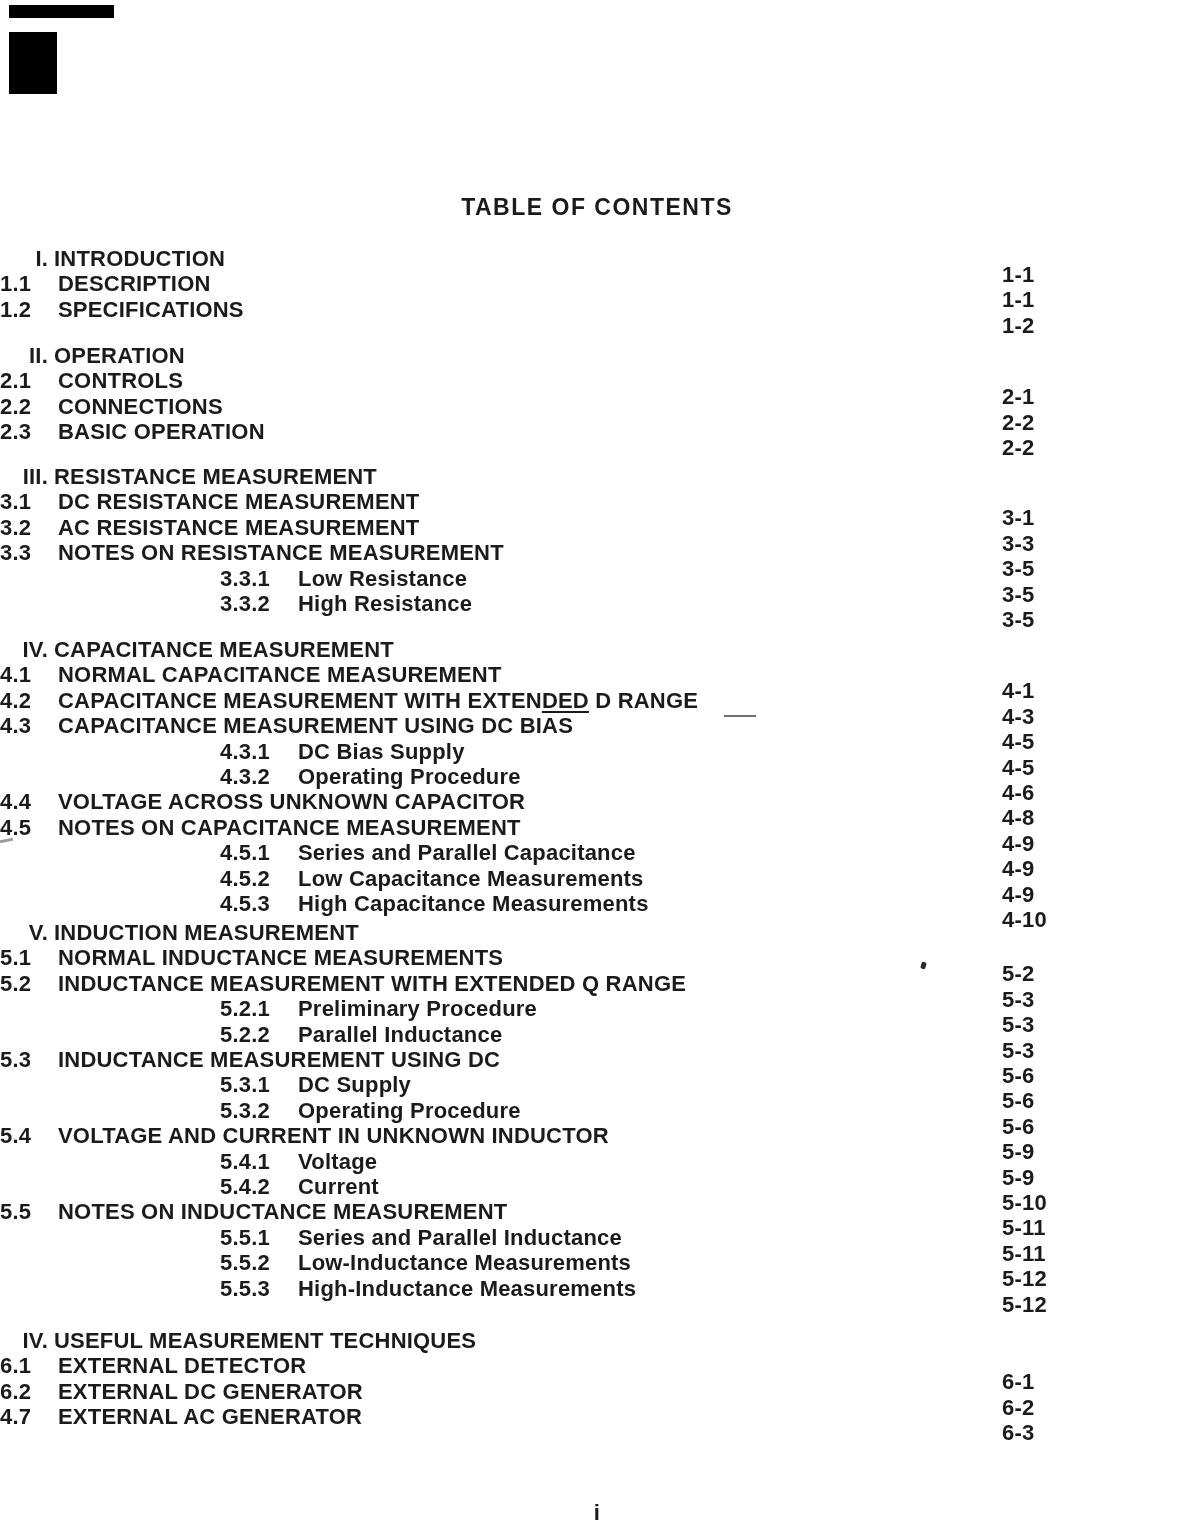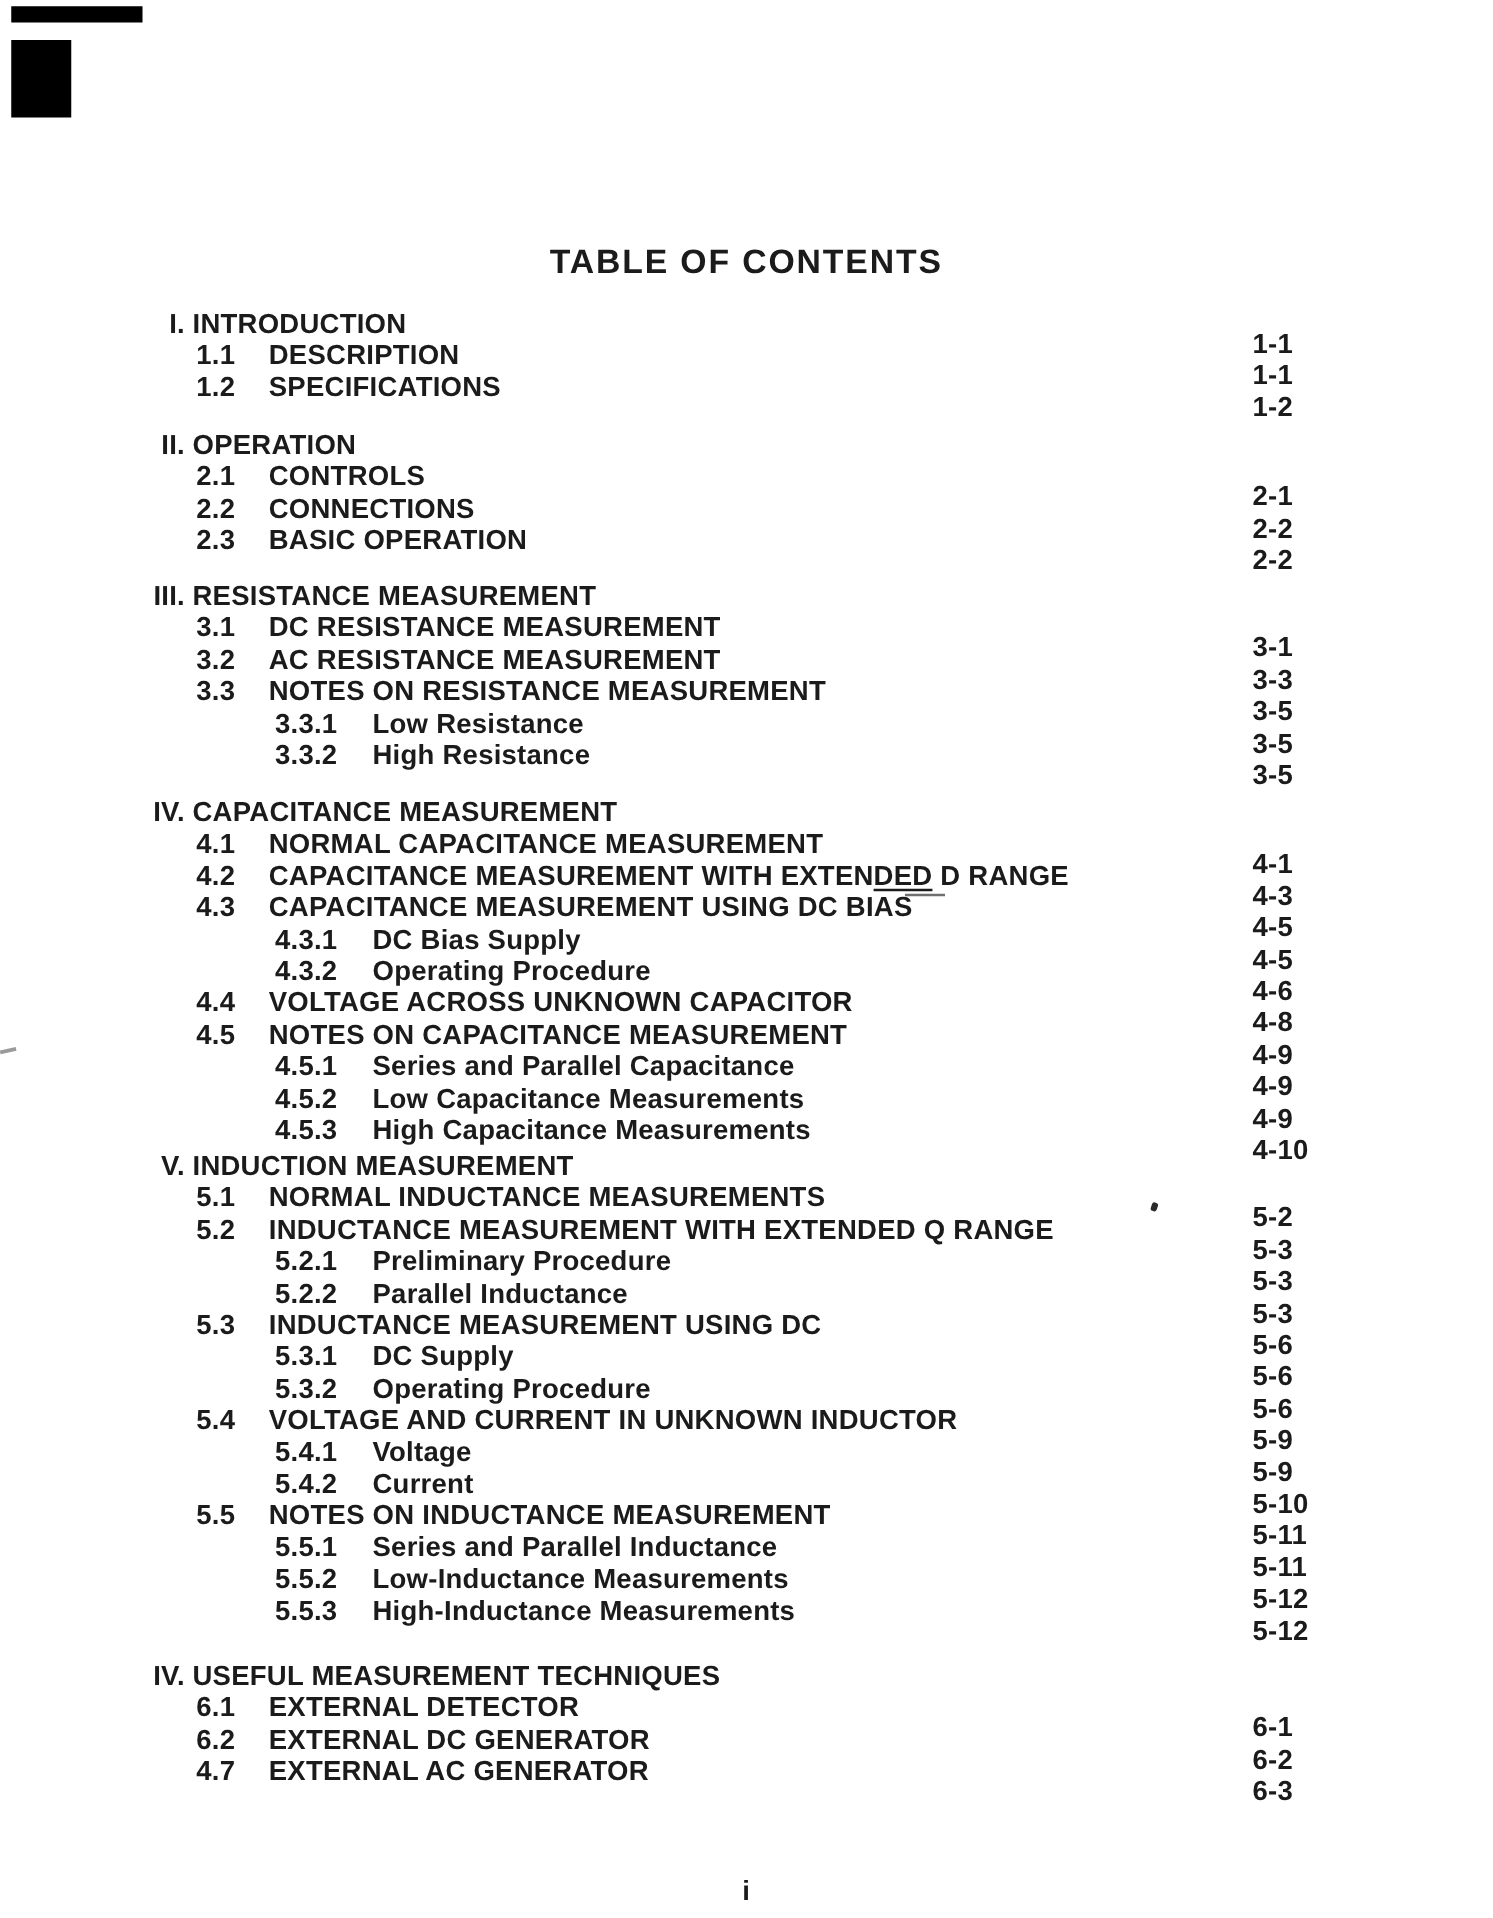--- a/index.html
+++ b/index.html
@@ -22,34 +22,34 @@
   .stray-dash { position: absolute; left: 0px;  top: 839px; width: 13px; height: 3px; background: #9a9a9a; transform: rotate(-12deg); }
   .stray-dot  { position: absolute; left: 921px; top: 962px; width: 5px; height: 7px; background: #2a2a2a; border-radius: 2px; transform: rotate(18deg); }
   .stray-line { position: absolute; left: 724px; top: 715px; width: 32px; height: 2px; background: #6f6f6f; }
 
   .doc-title {
     position: absolute;
     top: 194px;
     left: 0;
     width: 100%;
     text-align: center;
-    font-size: 27px;
+    font-size: 23px;
     letter-spacing: 1.5px;
   }
 
   .sec { position: absolute; left: 0; width: 100%; }
   .row { position: relative; line-height: 25.4px; white-space: nowrap; }
 
   
-  .l0 { padding-left: 100px; }
+  .l0 { }
   .l0 .rn { display: inline-block; width: 48px; text-align: right; }
   .l0 .t  { margin-left: 6px; }
 
   
-  .l1 { padding-left: 157px; }
+  .l1 { }
   .l1 .n { display: inline-block; width: 58px; }
 
   
   .l2 { padding-left: 220px; }
   .l2 .n { display: inline-block; width: 78px; }
 
   .pg { position: absolute; left: 1002px; top: 16px; }
 
   .ul { text-decoration: underline; text-decoration-thickness: 2px; text-underline-offset: 3px; }
 

